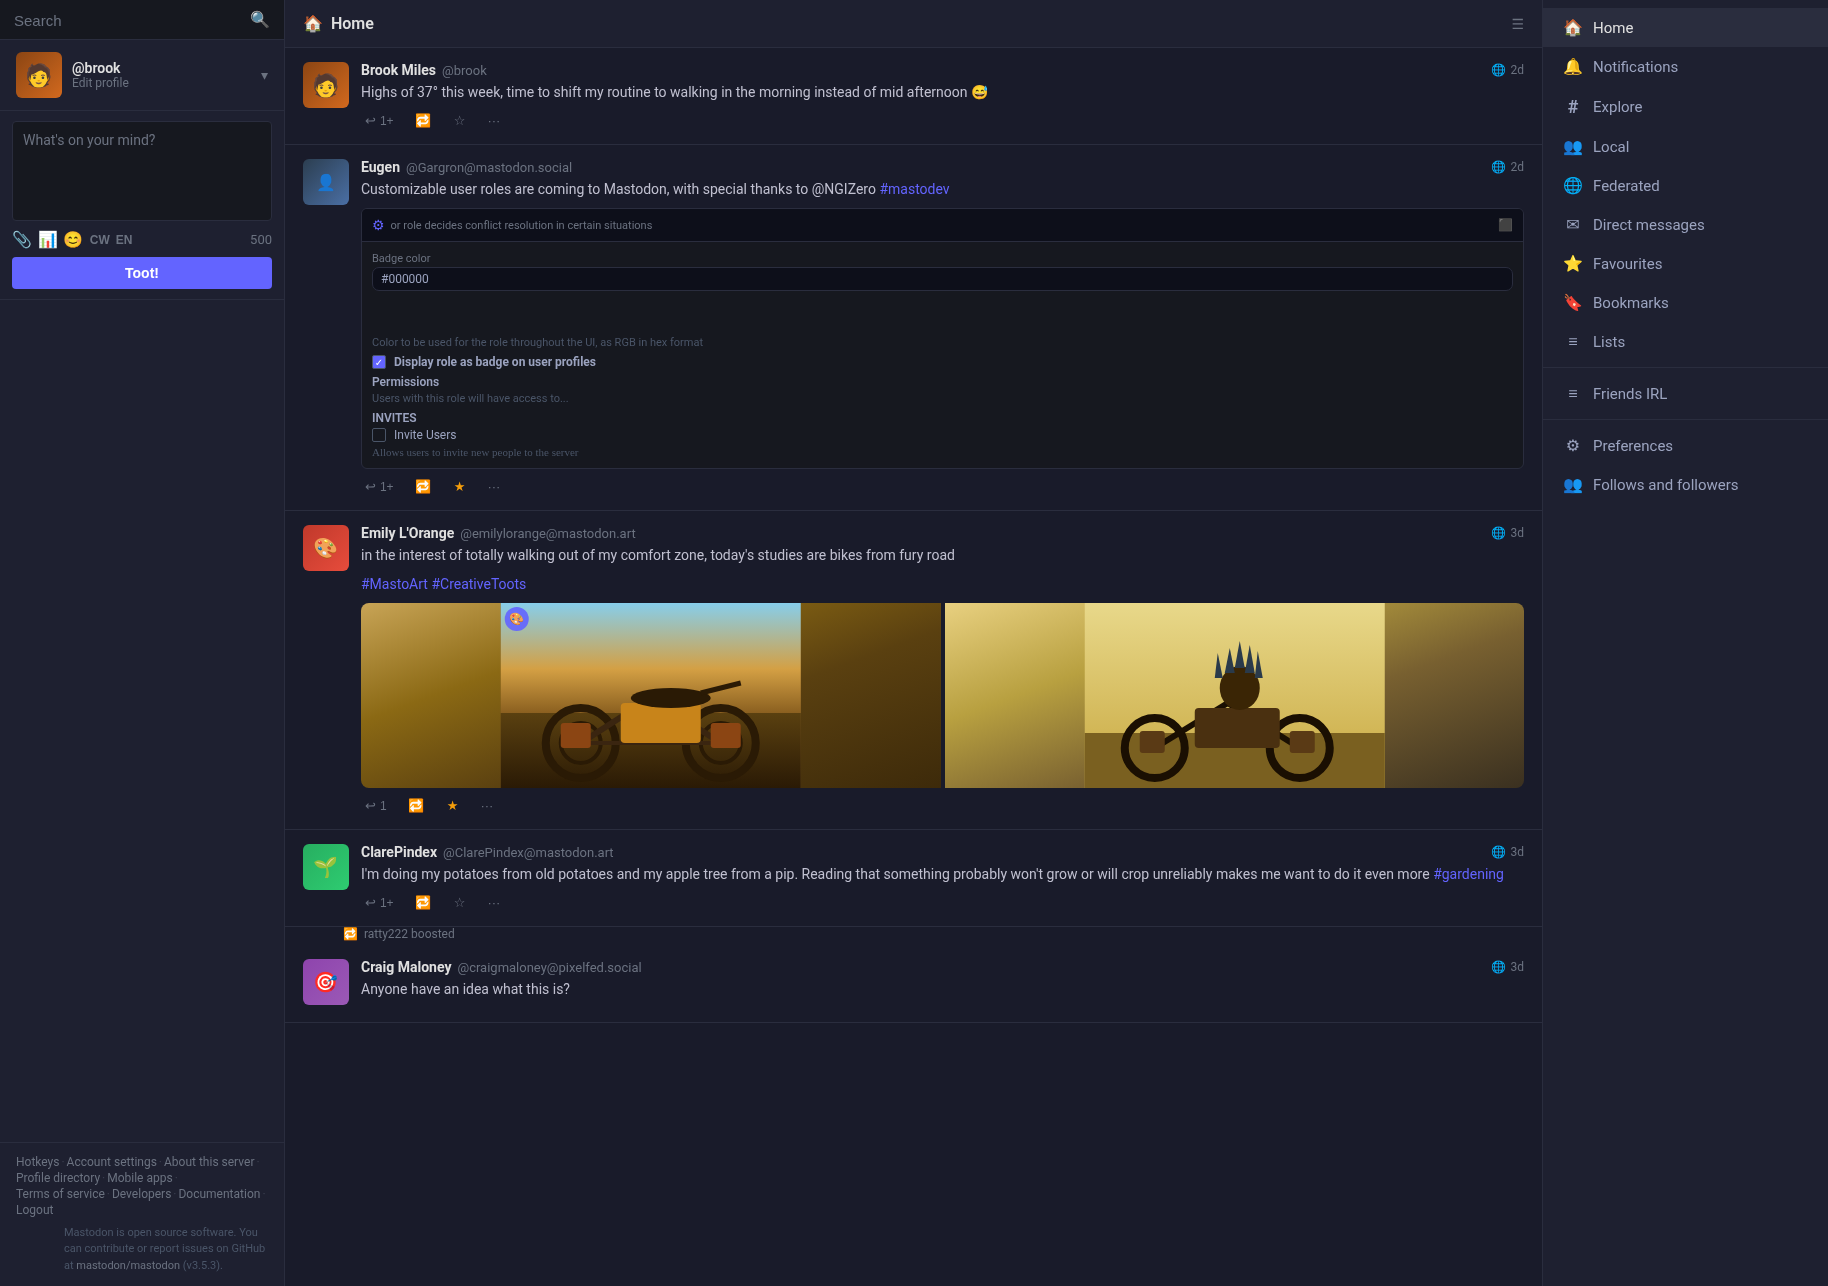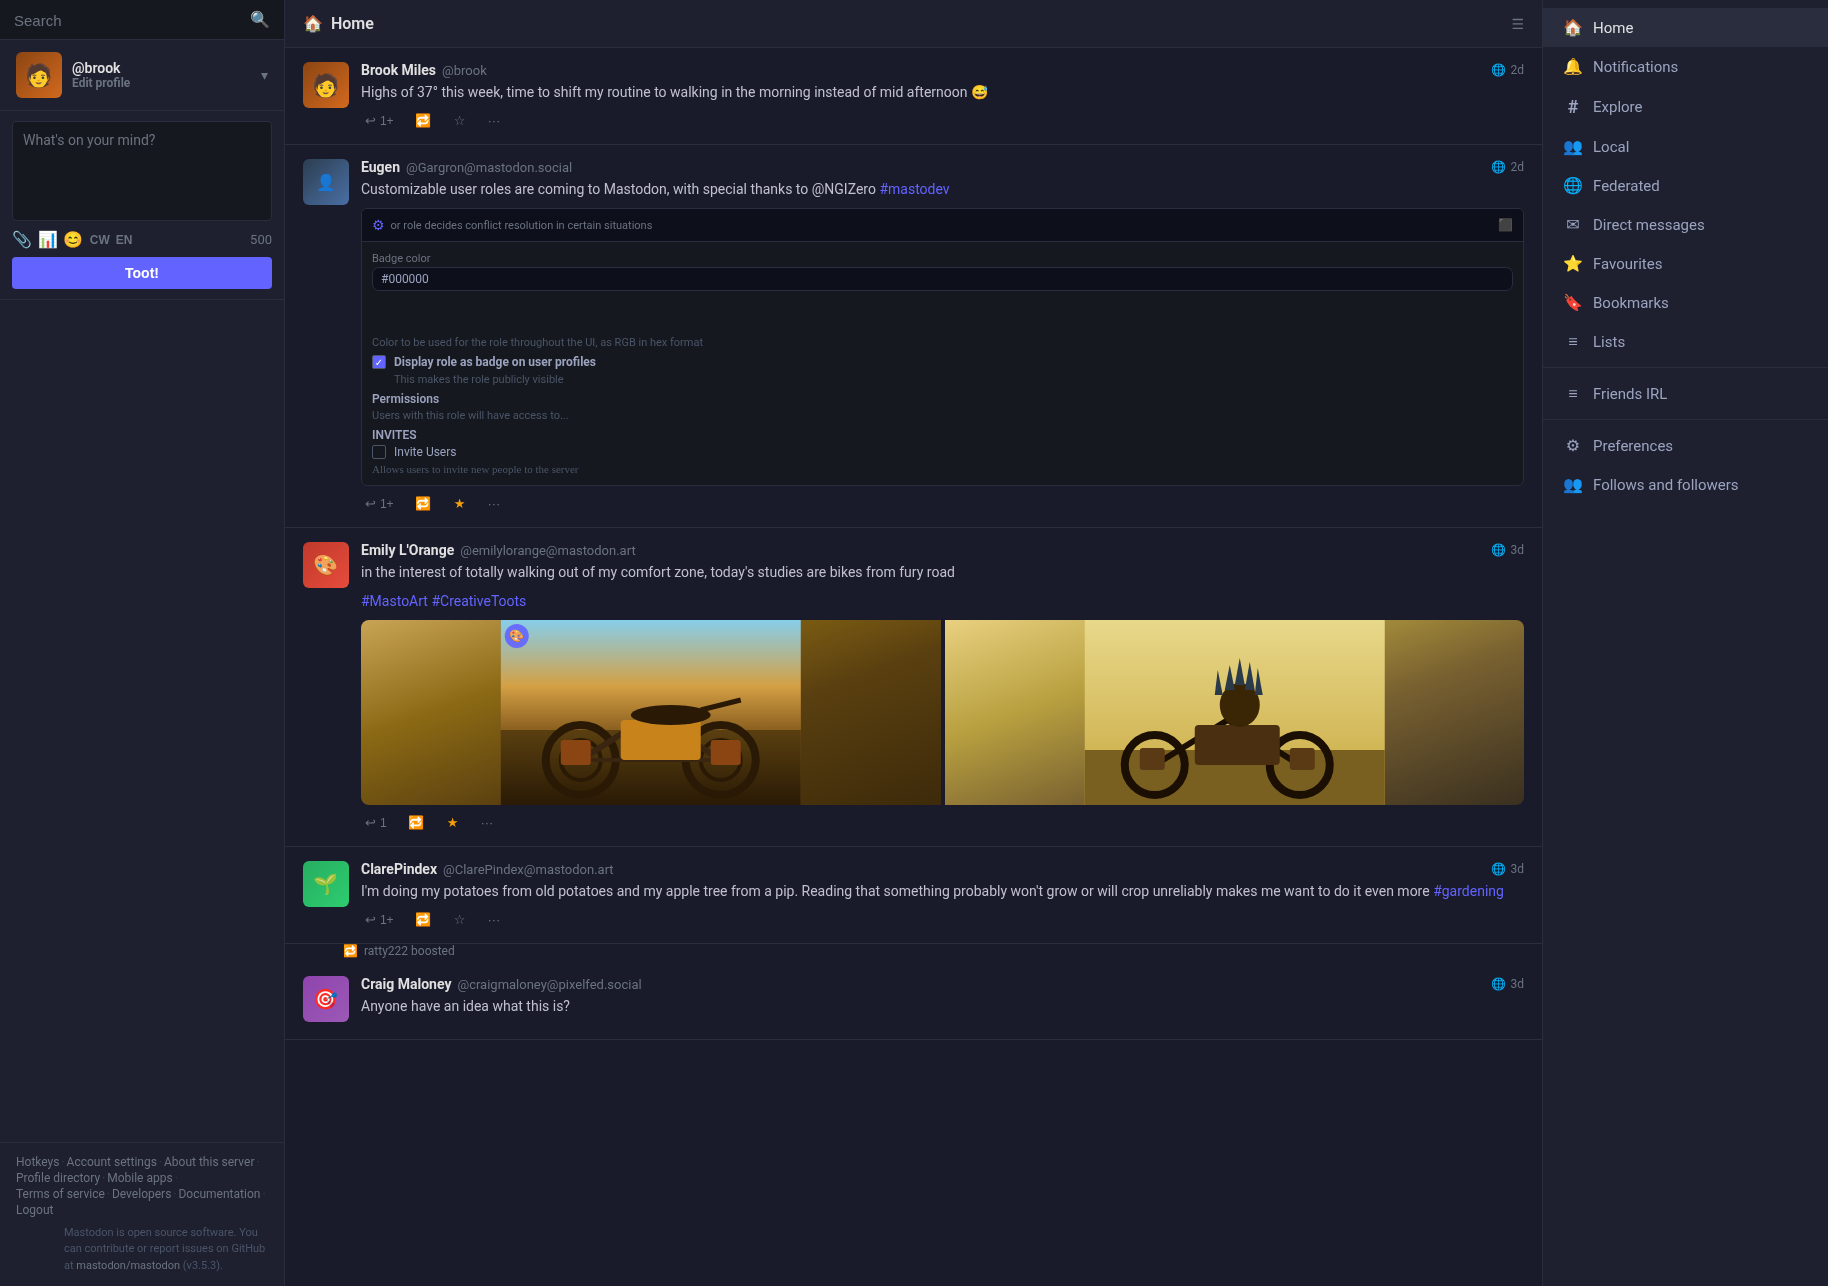--- a/index.html
+++ b/index.html
@@ -55,21 +55,21 @@
       background: linear-gradient(135deg, #8b4513, #d2691e, #a0522d);
       overflow: hidden;
       flex-shrink: 0;
       display: flex;
       align-items: center;
       justify-content: center;
       font-size: 22px;
     }
     .profile-info { flex: 1; }
     .profile-name { color: #e0e0e0; font-weight: 600; font-size: 14px; }
-    .profile-edit { color: #6b7280; font-size: 12px; cursor: pointer; font-weight: bold; }
+    .profile-edit { color: #6b7280; font-size: 12px; cursor: pointer; }
     .profile-chevron { color: #6b7280; font-size: 14px; }
 
     .compose-area {
       padding: 10px 12px;
       border-bottom: 1px solid #2a2d3e;
     }
     .compose-textarea {
       width: 100%;
       background: #16181f;
       border: 1px solid #2a2d3e;
@@ -415,21 +415,20 @@
         <div class="card-preview-inner">
           <div class="card-label">Badge color</div>
           <div class="card-field">#000000</div>
           <div style="font-size:11px;color:#4a5568;margin-bottom:6px;margin-top:45px;">Color to be used for the role throughout the UI, as RGB in hex format</div>
           <div class="card-row">
             <div class="card-checkbox">
                 <span style="color:white;font-size:10px;">✓</span>
               </div>
             <span style="font-size:12px;font-weight:bold;">Display role as badge on user profiles</span>
           </div>
-          <div style="font-size:11px;color:#4a5568;margin-bottom:6px;padding-left:22px;">This makes the role publicly visible</div>
           <div class="card-section-header">Permissions</div>
           <div style="font-size:11px;color:#4a5568;margin-bottom:6px;">Users with this role will have access to...</div>
           <div class="card-section-header">INVITES</div>
           <div class="card-row">
             <div style="width:14px;height:14px;border:1px solid #4a5568;border-radius:2px;background:#16181f;"></div>
             <span style="font-size:12px;">Invite Users</span>
           </div>
           <div style="font-size:11px;color:#4a5568;font-family:Liberation Serif, serif;">Allows users to invite new people to the server</div>
         </div>
       </div>

